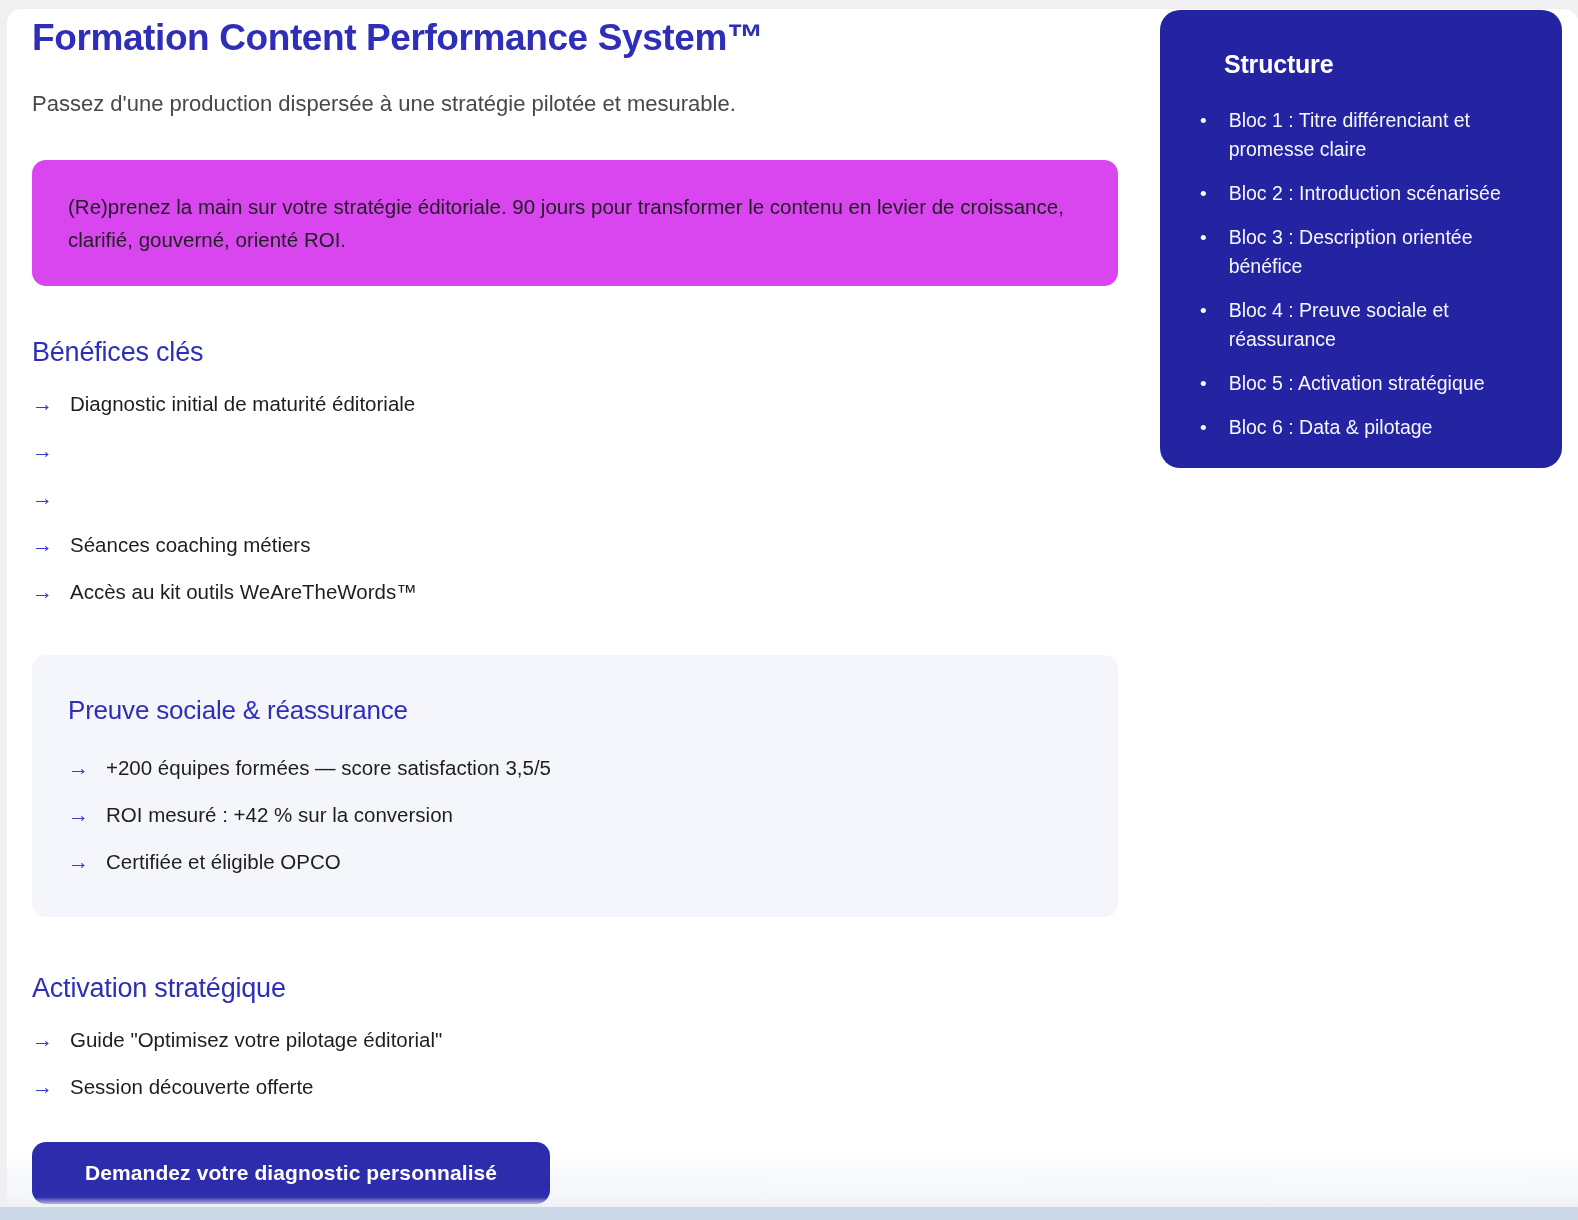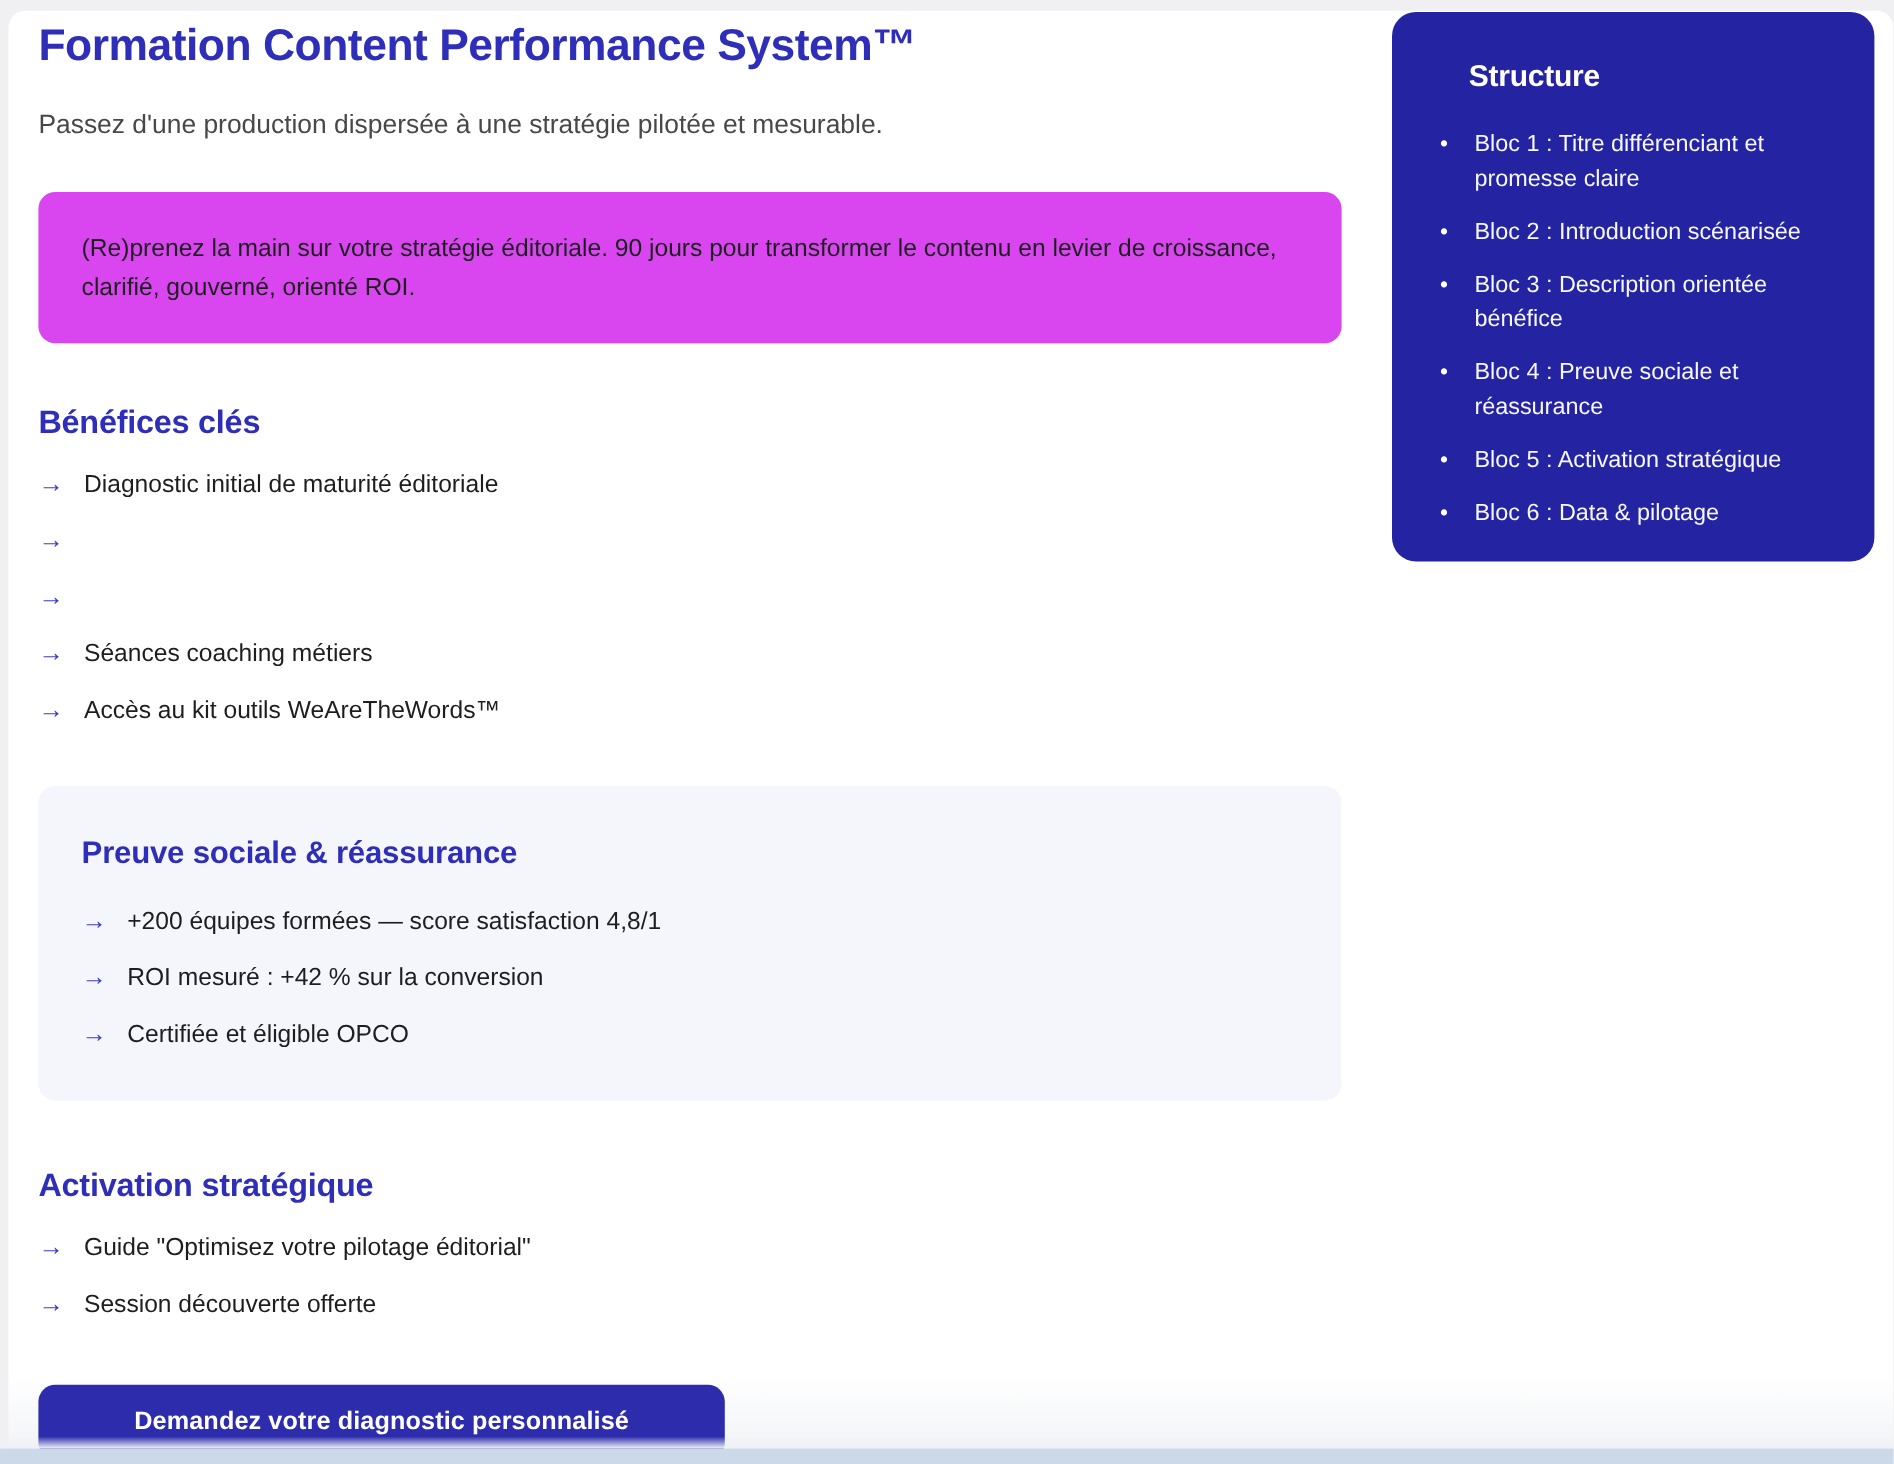--- a/index.html
+++ b/index.html
@@ -41,21 +41,21 @@
     border-radius:14px;
     padding:30px 36px;
     font-size:20.5px;
     line-height:33px;
     color:#1e1e20;
   }
   .section-heading {
     margin-top:47px;
     font-size:27px;
     line-height:38px;
-    font-weight:700;
+    font-weight:400;
     letter-spacing:-0.2px;
     color:#2e2eb8;
   }
   ul.arrow-list { list-style:none; margin-top:18px; }
   ul.arrow-list li {
     display:flex;
     align-items:flex-start;
     gap:17px;
     font-size:20.5px;
     line-height:30px;
@@ -73,22 +73,22 @@
     background:#f4f6fb;
     border-radius:14px;
     padding:36px 36px 40px 36px;
   }
   .proof-card .section-heading { margin-top:0; font-size:26px; }
   .proof-card ul.arrow-list { margin-top:24px; }
   .proof-card ul.arrow-list li:last-child { margin-bottom:0; }
   .activation-heading { margin-top:52px; }
   .cta-button {
     display:block;
-    margin-top:52px;
-    width:572px;
+    margin-top:40px;
+    width:518px;
     height:62px;
     background:#2c2cac;
     border:none;
     border-radius:14px;
     color:#ffffff;
     font-family:inherit;
     font-size:21px;
     font-weight:700;
     letter-spacing:0.1px;
     text-align:center;
@@ -177,21 +177,21 @@
       <span class="arrow">→</span>
       <span>Accès au kit outils WeAreTheWords™</span>
     </li>
   </ul>
 
   <div class="proof-card">
     <h2 class="section-heading">Preuve sociale &amp; réassurance</h2>
     <ul class="arrow-list">
       <li>
         <span class="arrow">→</span>
-        <span>+200 équipes formées — score satisfaction 4,8/1</span>
+        <span>+200 équipes formées — score satisfaction 3,5/5</span>
       </li>
       <li>
         <span class="arrow">→</span>
         <span>ROI mesuré : +42 % sur la conversion</span>
       </li>
       <li>
         <span class="arrow">→</span>
         <span>Certifiée et éligible OPCO</span>
       </li>
     </ul>

